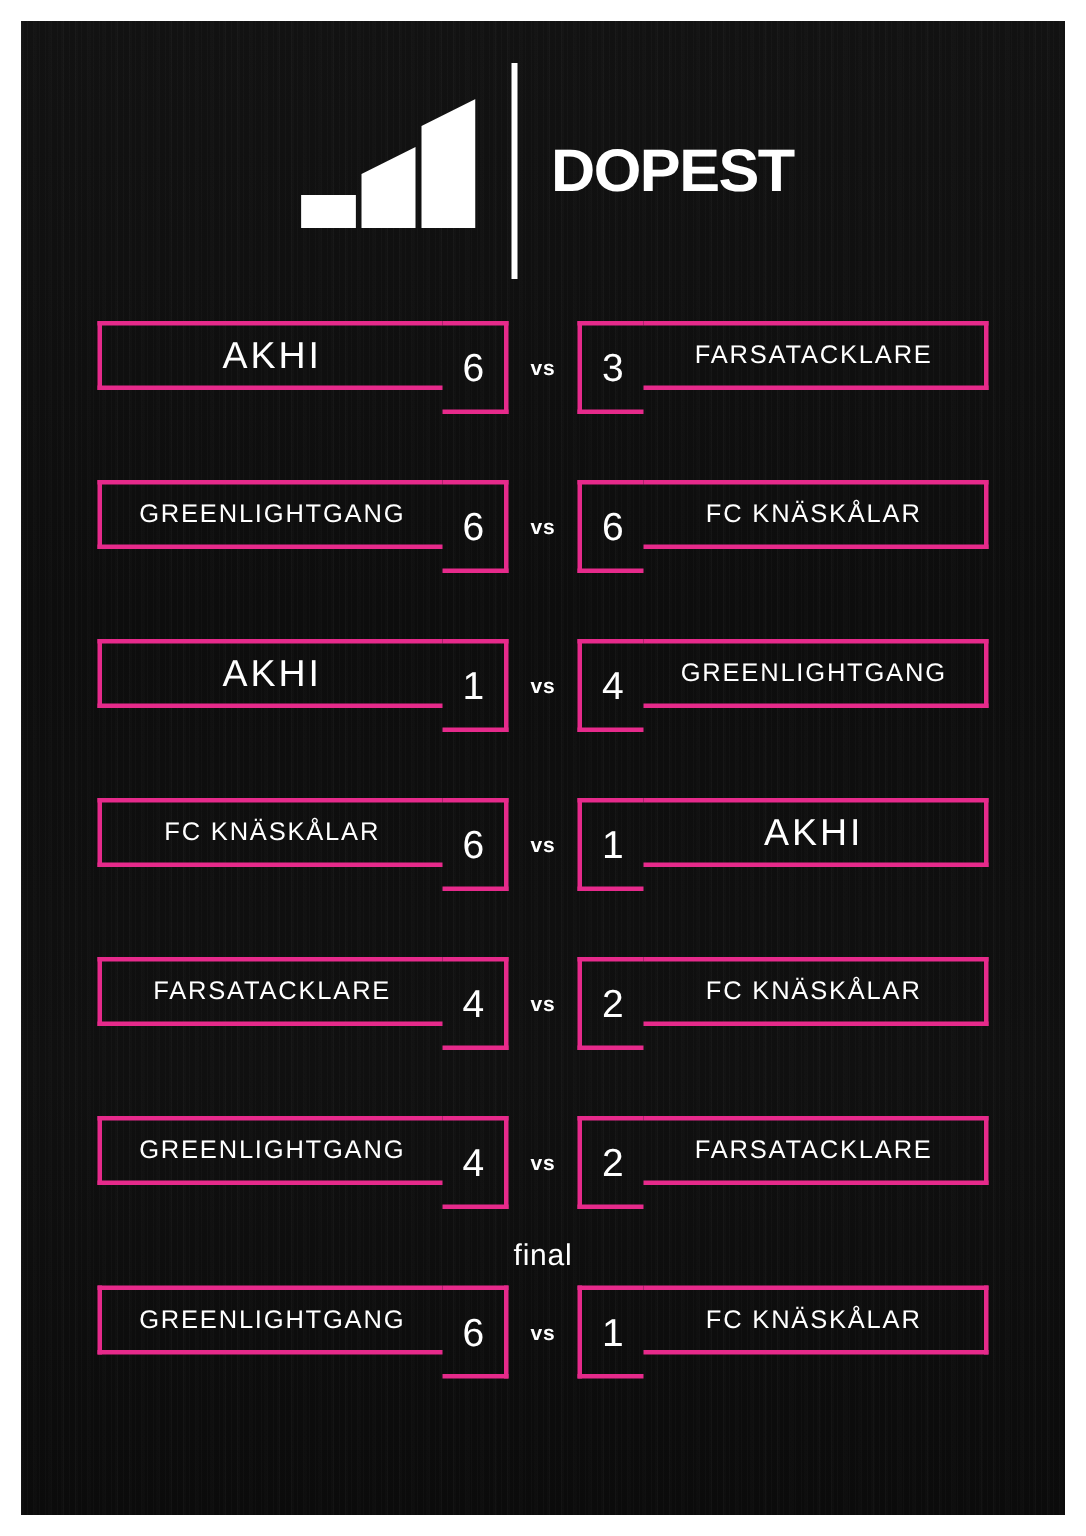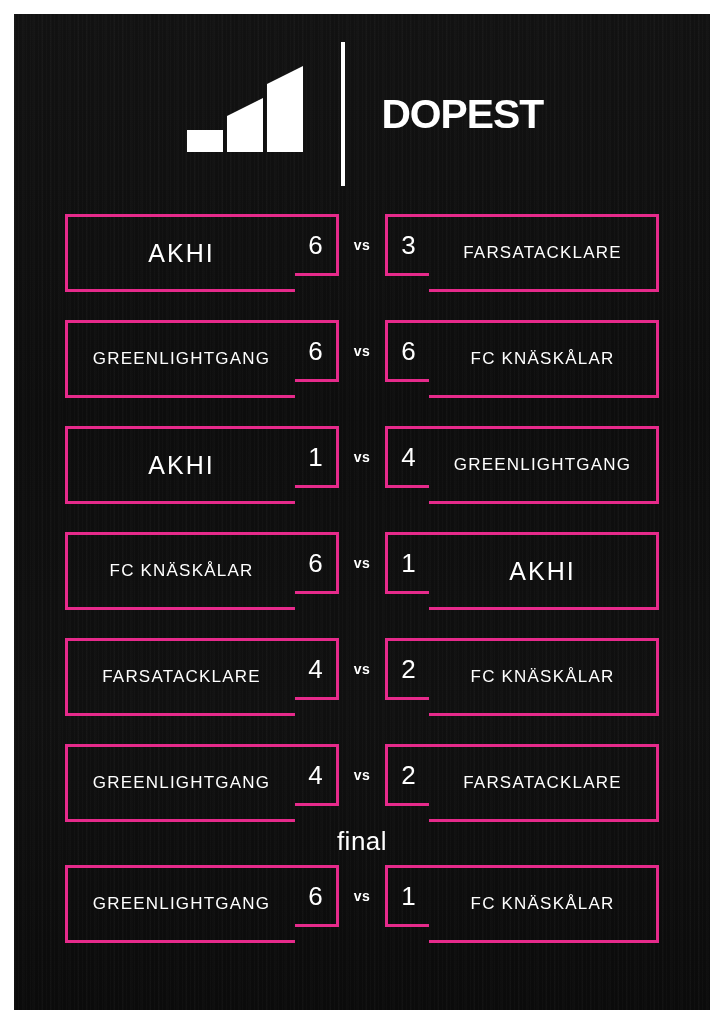--- a/index.html
+++ b/index.html
@@ -47,21 +47,21 @@
   .header {
     display: flex;
     align-items: center;
     justify-content: center;
     height: 200px;
     gap: 0px;
   }
   .logo-wrap {
     display: flex;
     align-items: center;
-    gap: 38px;
+    gap: 24px;
   }
   .adidas-mark {
     width: 120px;
     height: 100px;
     display: block;
   }
   .divider {
     width: 4px;
     height: 144px;
     background: #ffffff;
@@ -95,21 +95,21 @@
   .side.left { justify-content: flex-end; }
   .side.right { justify-content: flex-start; }
 
   .team-box {
     border: 3px solid #e62a8b;
     display: flex;
     align-items: center;
     justify-content: center;
     box-sizing: border-box;
     width: 230px;
-    height: 78px;
+    height: 46px;
     color: #ffffff;
     font-size: 17px;
     letter-spacing: 1.2px;
     text-align: left;
     padding: 0 19px;
     background: transparent;
   }
   .team-box.big {
     font-size: 25px;
     letter-spacing: 2px;
@@ -141,21 +141,21 @@
     justify-content: center;
     color: #ffffff;
     font-size: 14px;
     font-weight: 700;
     letter-spacing: 0.5px;
   }
 
   .final-label {
     text-align: center;
     color: #ffffff;
-    font-size: 26px;
+    font-size: 20px;
     margin: -24px 0 8px 0;
     letter-spacing: 0.5px;
   }
 </style>
 </head>
 <body>
 
 <div class="poster">
   <div class="board">
 

